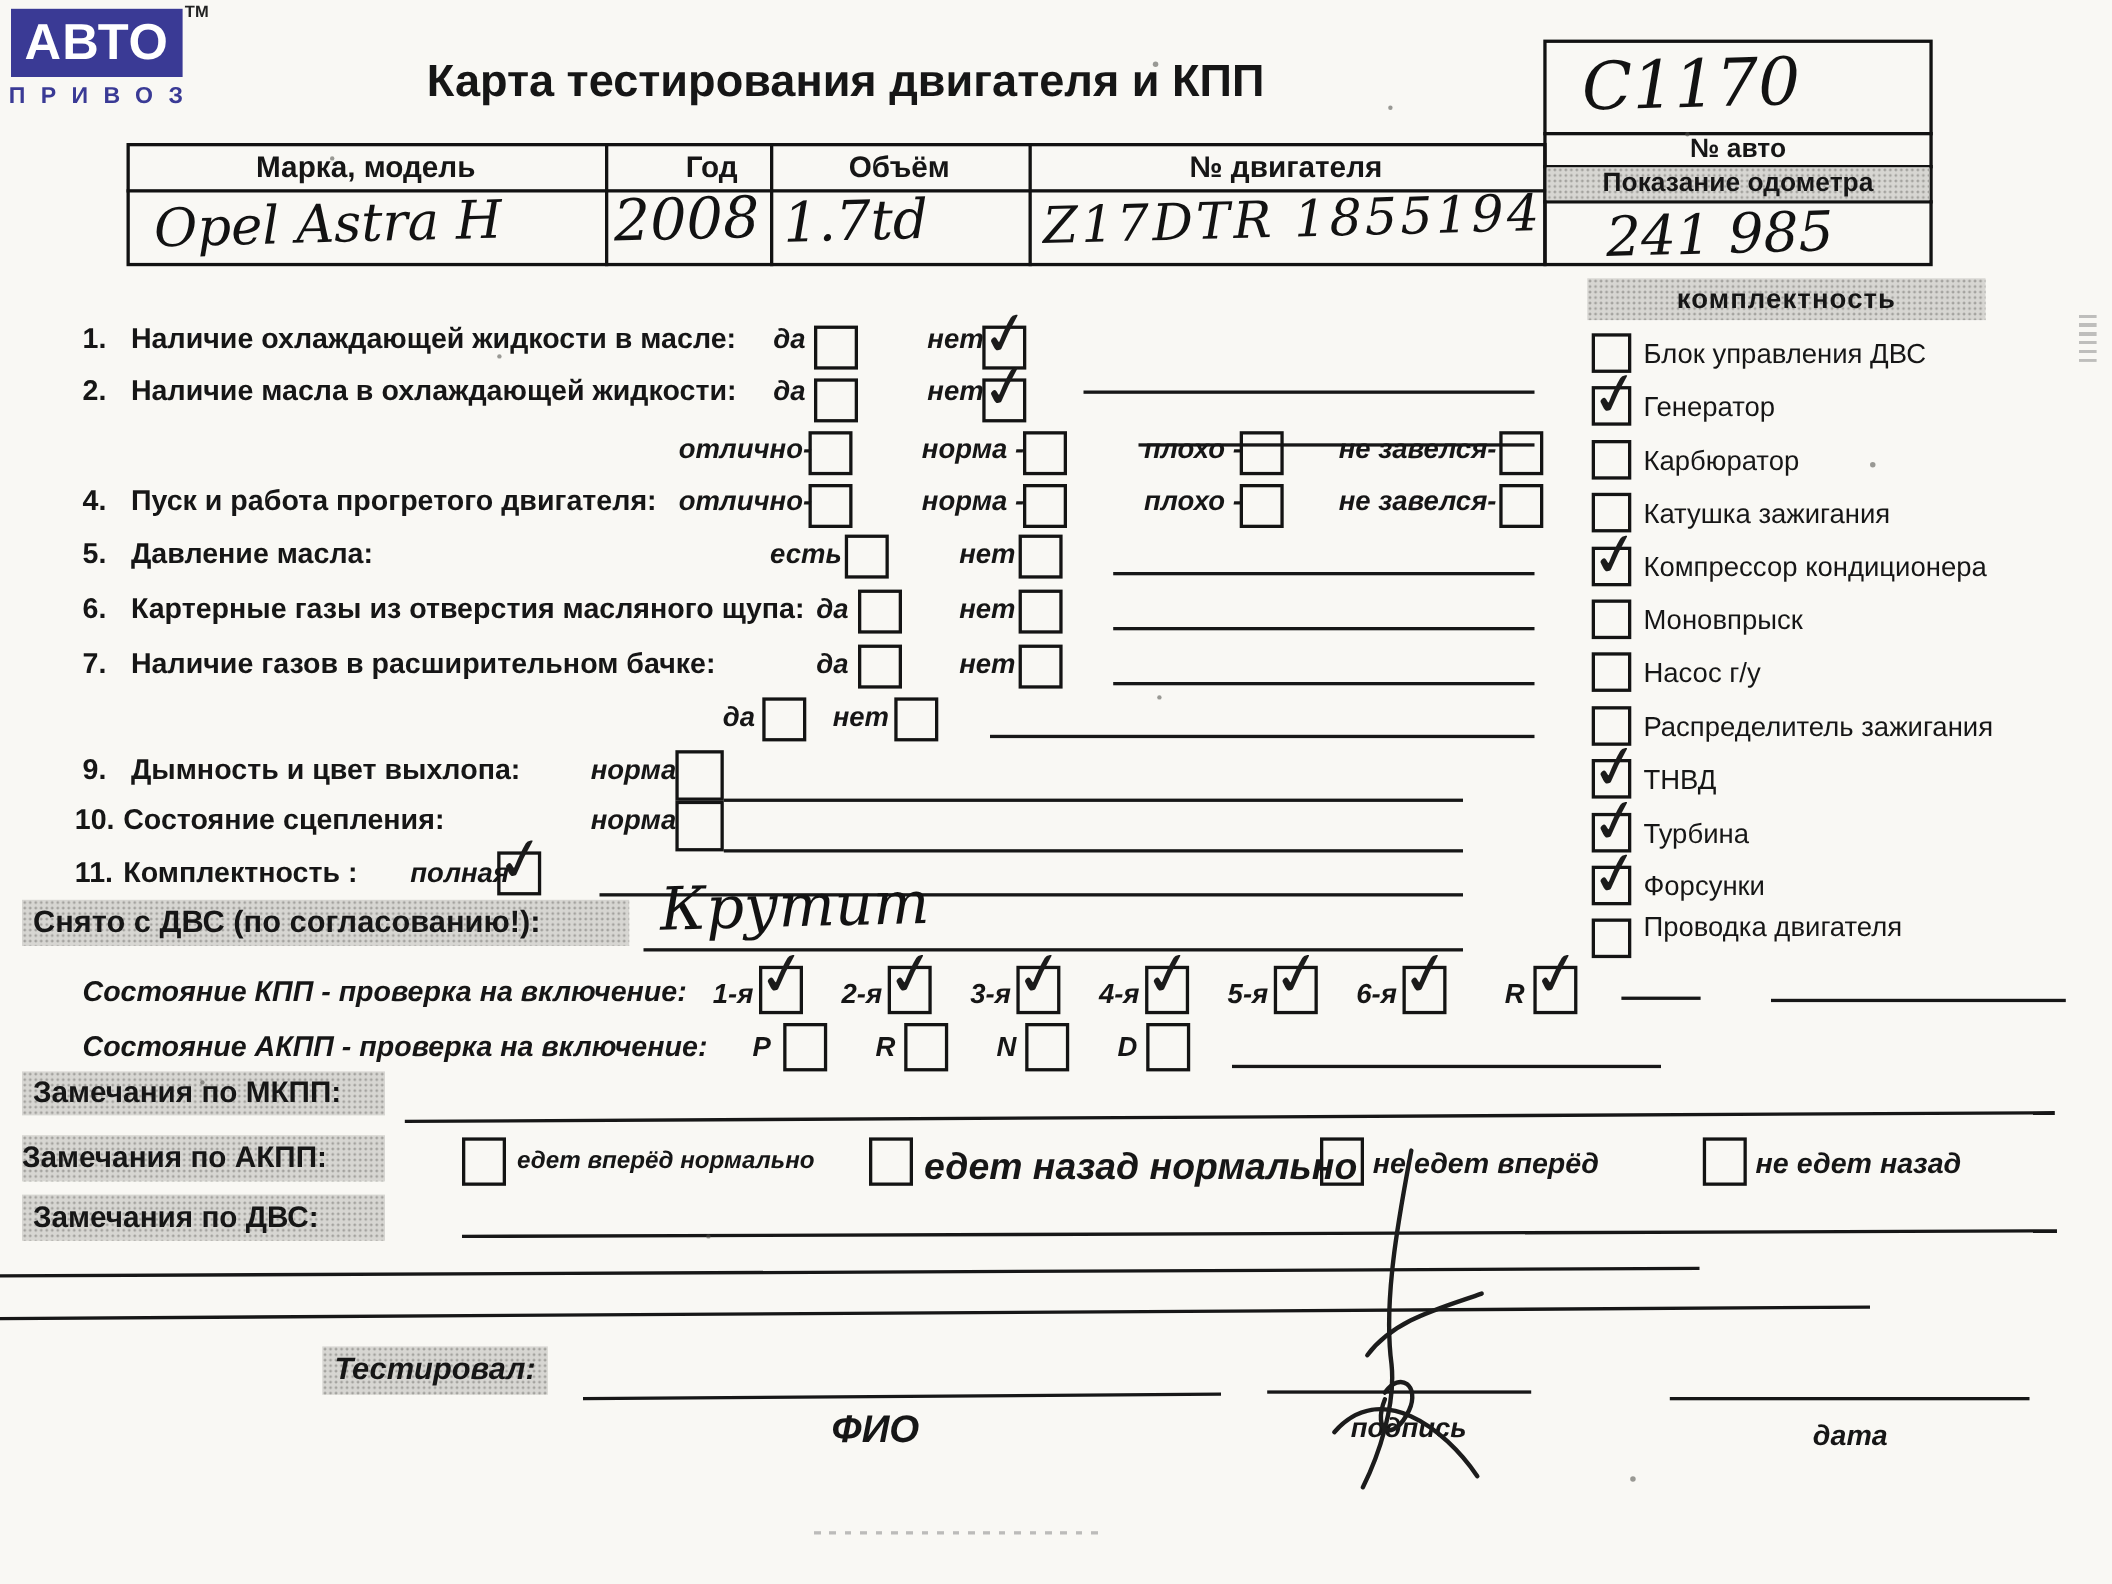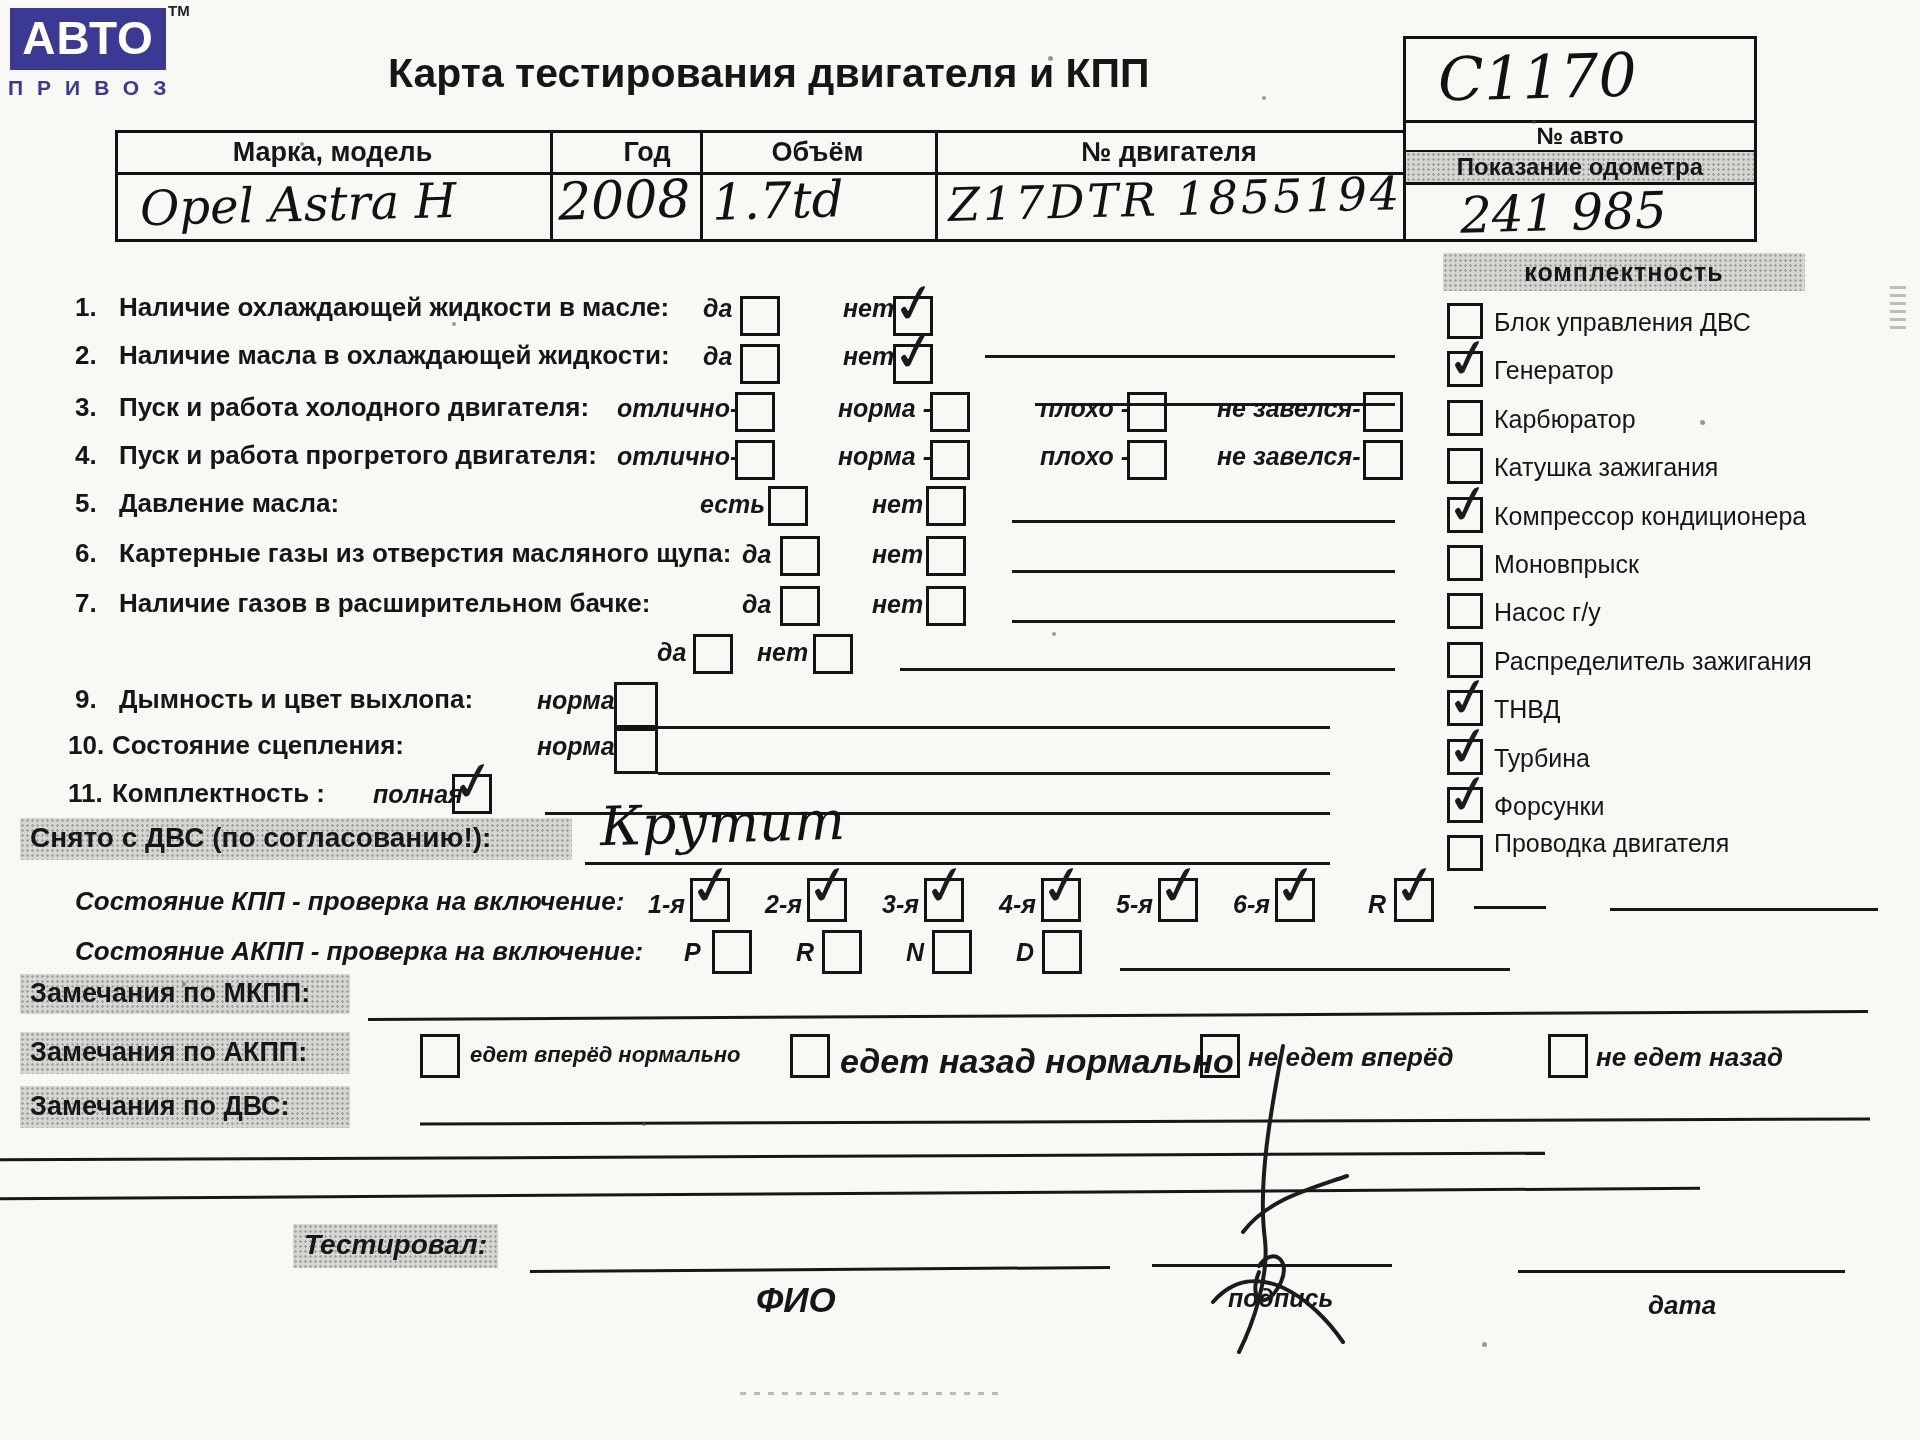--- a/index.html
+++ b/index.html
@@ -104,22 +104,20 @@
   <div class="line" style="left:985px;top:355px;width:410px;"></div>
 
   <div class="abs item-label" style="left:75px;top:340px;">
     <span class="num">2.</span><span>Наличие масла в охлаждающей жидкости:</span></div>
   <span class="abs opt" style="left:703px;top:342px;">да</span>
   <span class="cb" style="left:740px;top:344px;"></span>
   <span class="abs opt" style="left:843px;top:342px;">нет</span>
   <span class="cb checked" style="left:893px;top:344px;"></span>
   <div class="line" style="left:1035px;top:403px;width:360px;"></div>
 
-  <div class="abs item-label" style="left:75px;top:392px;">
-    <span class="num">3.</span><span>Пуск и работа холодного двигателя:</span></div>
   <span class="abs opt" style="left:617px;top:394px;">отлично-</span>
   <span class="cb" style="left:735px;top:392px;"></span>
   <span class="abs opt" style="left:838px;top:394px;">норма -</span>
   <span class="cb" style="left:930px;top:392px;"></span>
   <span class="abs opt" style="left:1040px;top:394px;">плохо -</span>
   <span class="cb" style="left:1127px;top:392px;"></span>
   <span class="abs opt" style="left:1217px;top:394px;">не завелся-</span>
   <span class="cb" style="left:1363px;top:392px;"></span>
 
   <div class="abs item-label" style="left:75px;top:440px;">
@@ -212,21 +210,21 @@
   <span class="cb" style="left:822px;top:930px;height:44px;"></span>
   <span class="abs opt" style="left:906px;top:938px;">N</span>
   <span class="cb" style="left:932px;top:930px;height:44px;"></span>
   <span class="abs opt" style="left:1016px;top:938px;">D</span>
   <span class="cb" style="left:1042px;top:930px;height:44px;"></span>
   <div class="line" style="left:1120px;top:968px;width:390px;"></div>
 
   <div class="abs graybar" style="left:20px;top:974px;width:330px;height:40px;font-size:27px;line-height:38px;padding-left:10px;">Замечания по МКПП:</div>
   <div class="line" style="left:368px;top:1014px;width:1500px;transform:rotate(-0.3deg);"></div>
 
-  <div class="abs graybar" style="left:20px;top:1032px;width:330px;height:42px;font-size:27px;line-height:40px;padding-left:10px;">Замечания по АКПП:</div>
+  <div class="abs graybar" style="left:20px;top:1032px;width:330px;height:42px;font-size:27px;line-height:40px;">Замечания по АКПП:</div>
   <span class="cb" style="left:420px;top:1034px;height:44px;"></span>
   <span class="abs opt" style="left:470px;top:1042px;font-size:22px;">едет вперёд нормально</span>
   <span class="cb" style="left:790px;top:1034px;height:44px;"></span>
   <span class="abs opt" style="left:840px;top:1042px;font-size:34px;">едет назад нормально</span>
   <span class="cb" style="left:1200px;top:1034px;height:44px;"></span>
   <span class="abs opt" style="left:1248px;top:1042px;font-size:26px;">не едет вперёд</span>
   <span class="cb" style="left:1548px;top:1034px;height:44px;"></span>
   <span class="abs opt" style="left:1596px;top:1042px;font-size:26px;">не едет назад</span>
 
   <div class="abs graybar" style="left:20px;top:1086px;width:330px;height:42px;font-size:27px;line-height:40px;padding-left:10px;">Замечания по ДВС:</div>

